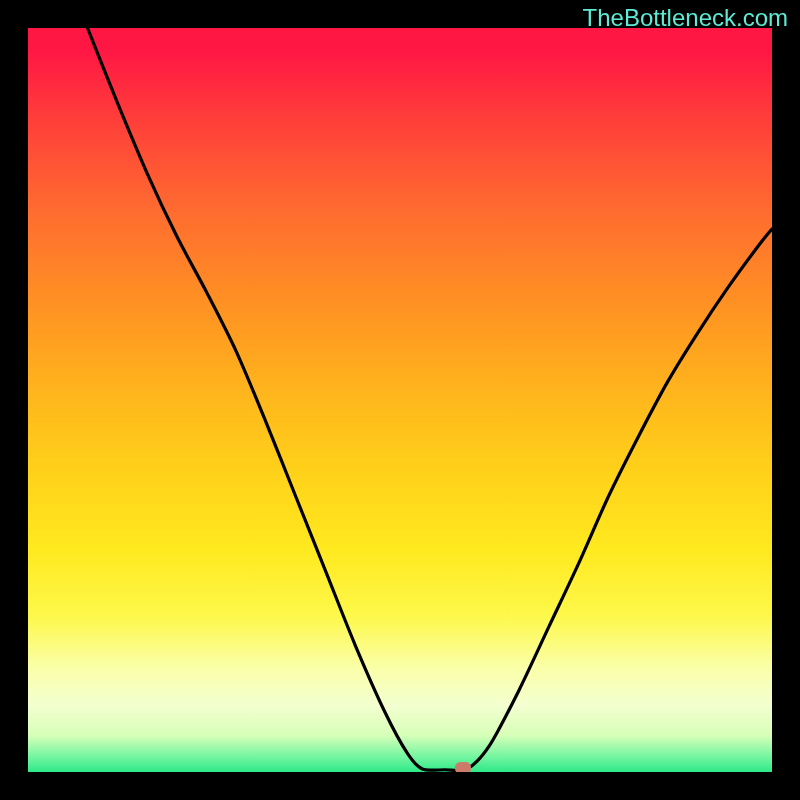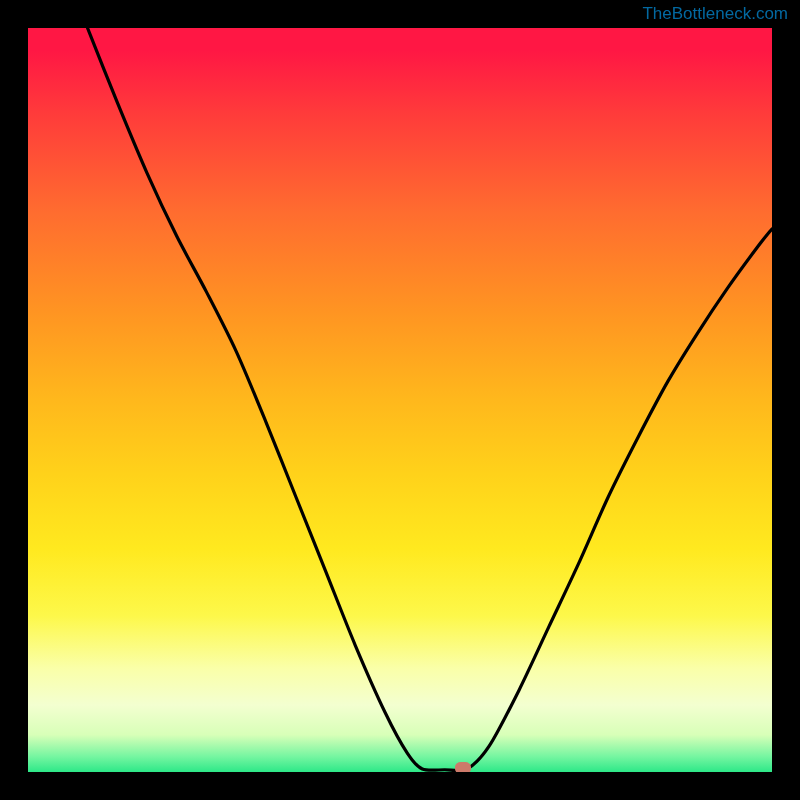--- a/index.html
+++ b/index.html
@@ -8,22 +8,22 @@
     height: 800px;
     background: #000;
     position: relative;
     font-family: Arial, Helvetica, sans-serif;
     overflow: hidden;
   }
   .attribution {
     position: absolute;
     top: 4px;
     right: 12px;
-    color: #0369a1;
-    font-size: 17px;
+    color: #5eead4;
+    font-size: 24px;
     font-weight: 500;
     z-index: 10;
   }
   .chart-frame {
     position: absolute;
     top: 28px;
     left: 28px;
     width: 744px;
     height: 744px;
     background: #000;

